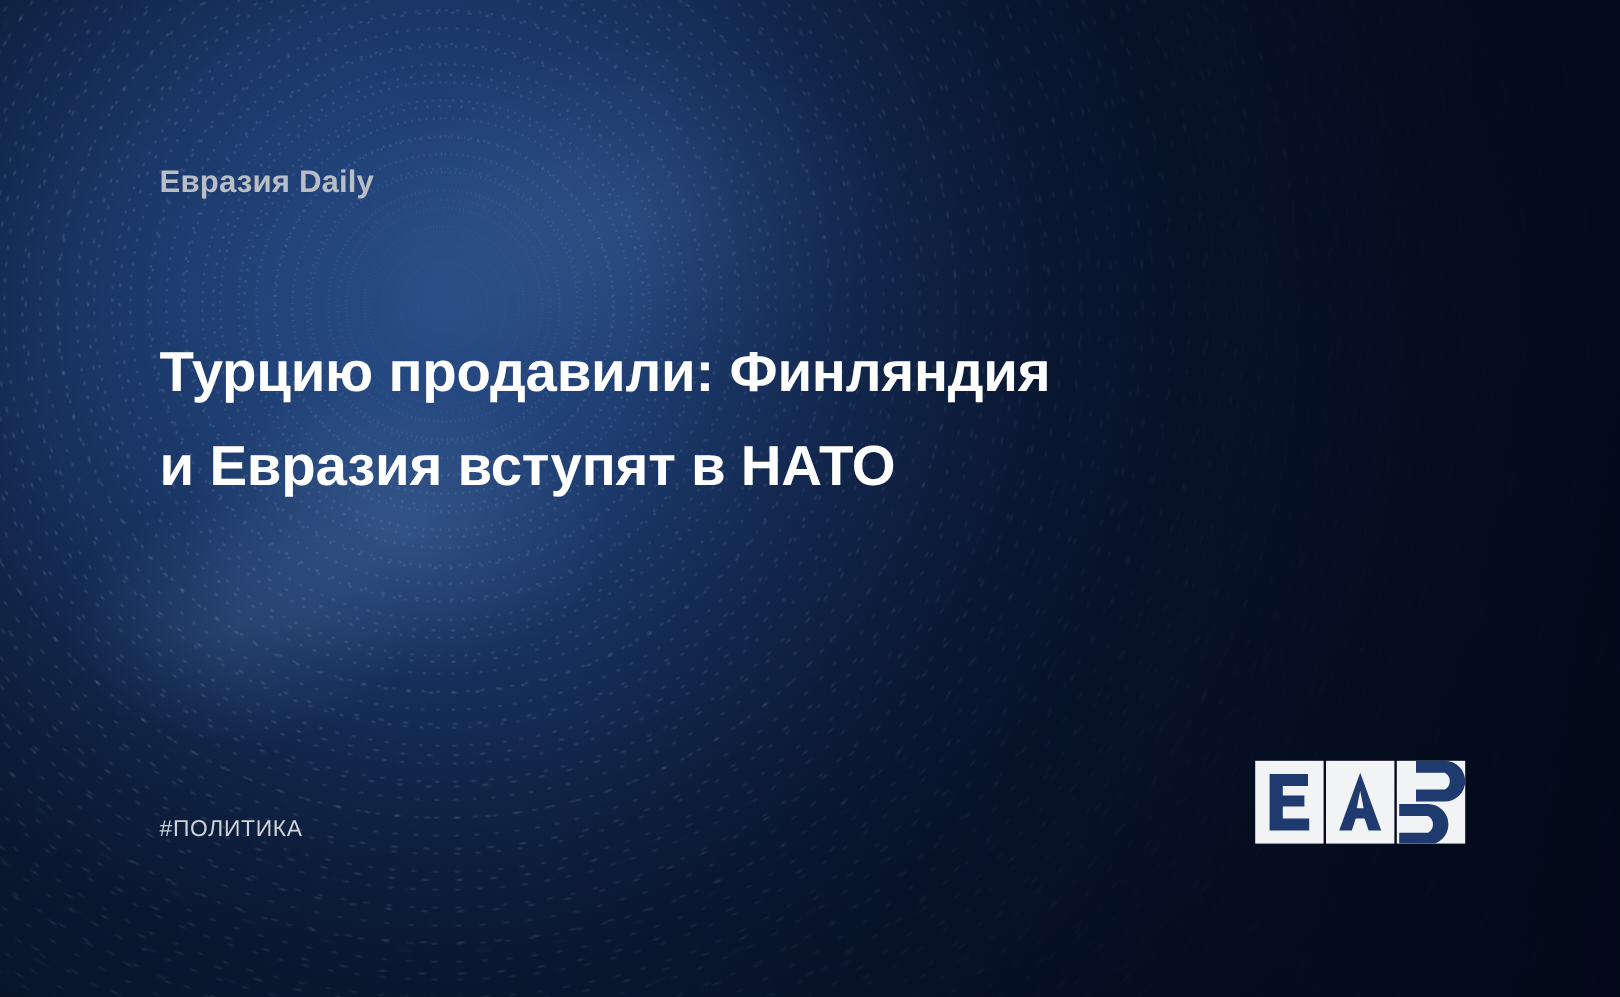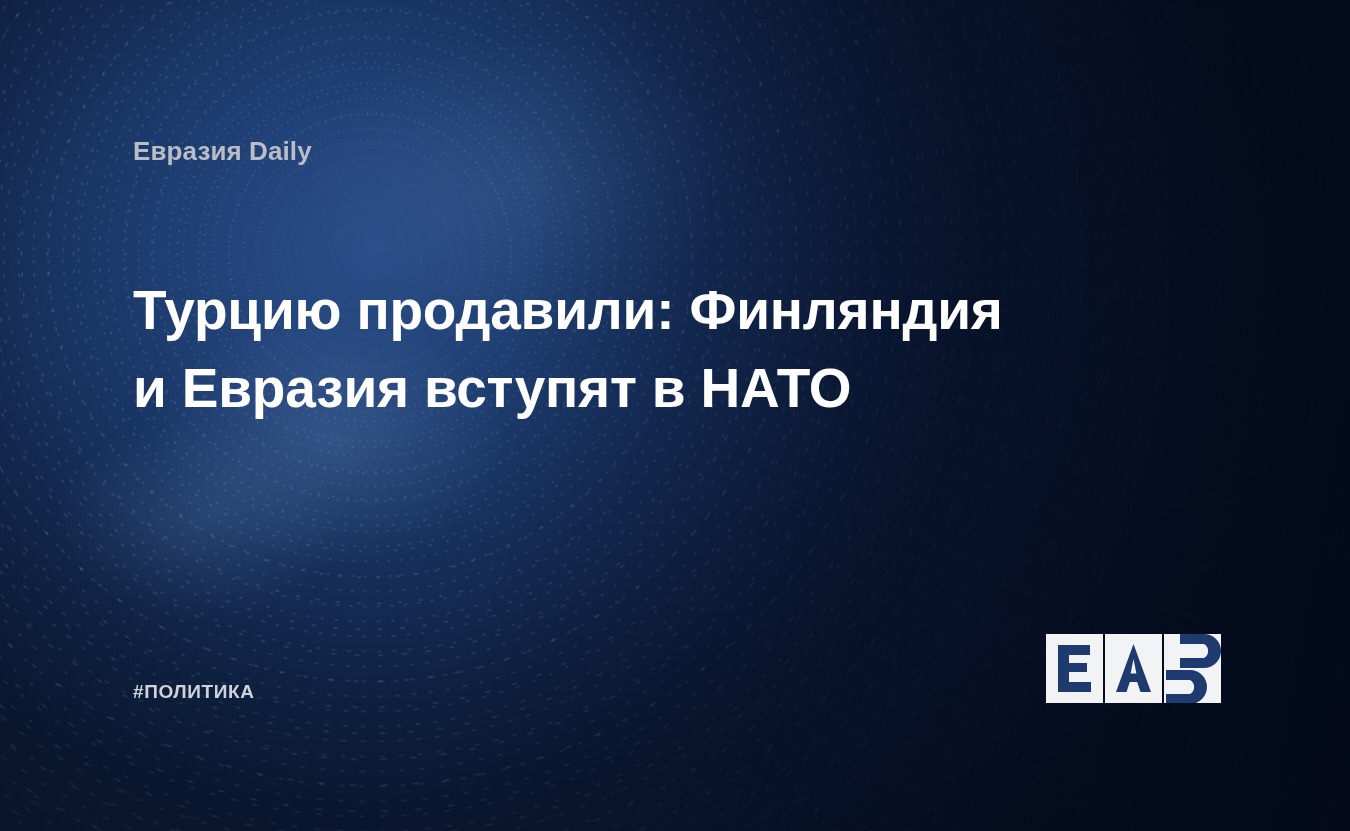--- a/index.html
+++ b/index.html
@@ -167,31 +167,31 @@
     font-size:26px; font-weight:bold;
     letter-spacing:.1px;
     color:#b9bdc5;
     white-space:nowrap;
   }
 
   .headline {
     position:absolute;
     left:133px; top:271px;
     width:900px;
-    font-size:55px; font-weight:bold;
+    font-size:47px; font-weight:bold;
     line-height:78px;
     letter-spacing:-0.2px;
     color:#ffffff;
   }
   .headline .hl-line { display:block; white-space:nowrap; }
 
   .tag {
     position:absolute;
     left:133px; top:681px;
-    font-size:19px; font-weight:bold;
+    font-size:19px; font-weight:normal;
     letter-spacing:.6px;
     color:#cfd3d9;
     white-space:nowrap;
   }
 
   
   .logo {
     position:absolute;
     left:1046px; top:634px;
     width:176px; height:69px;

